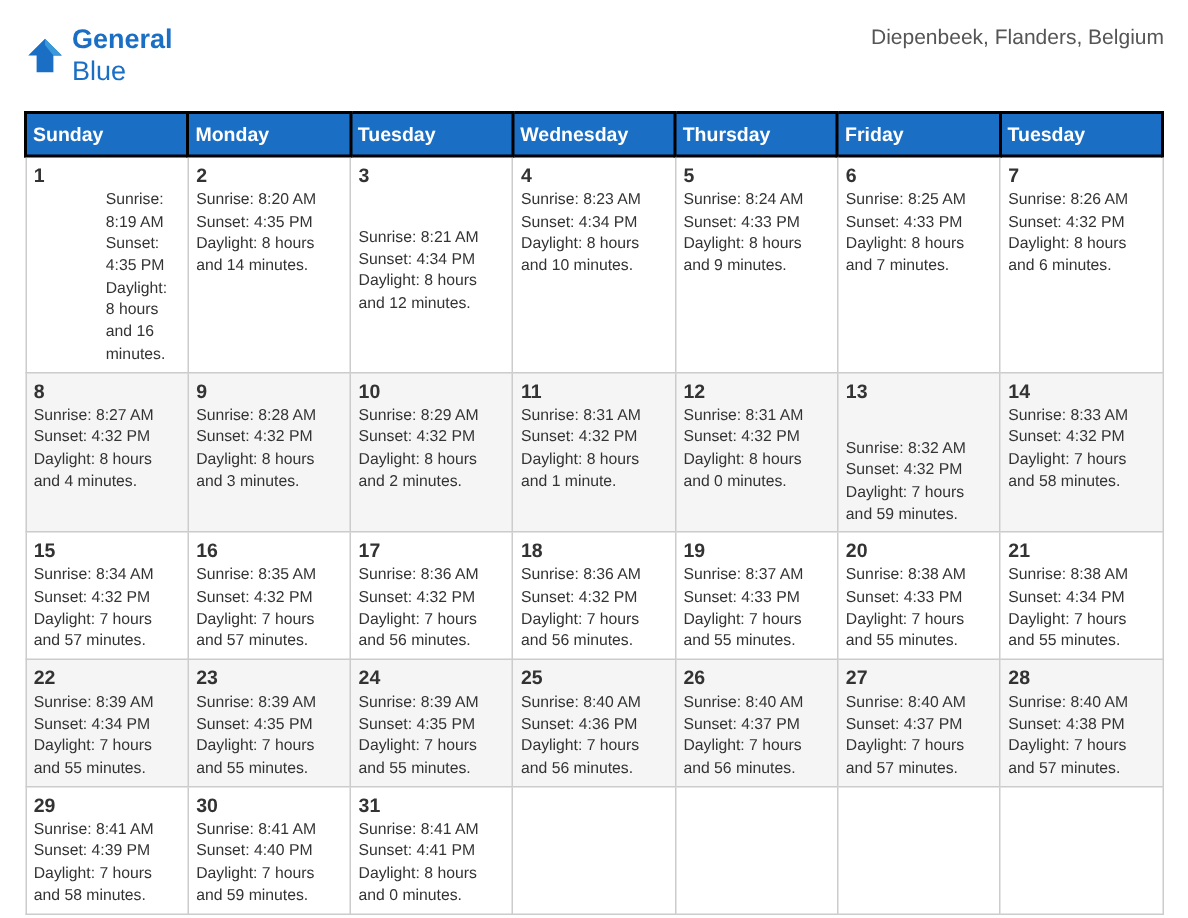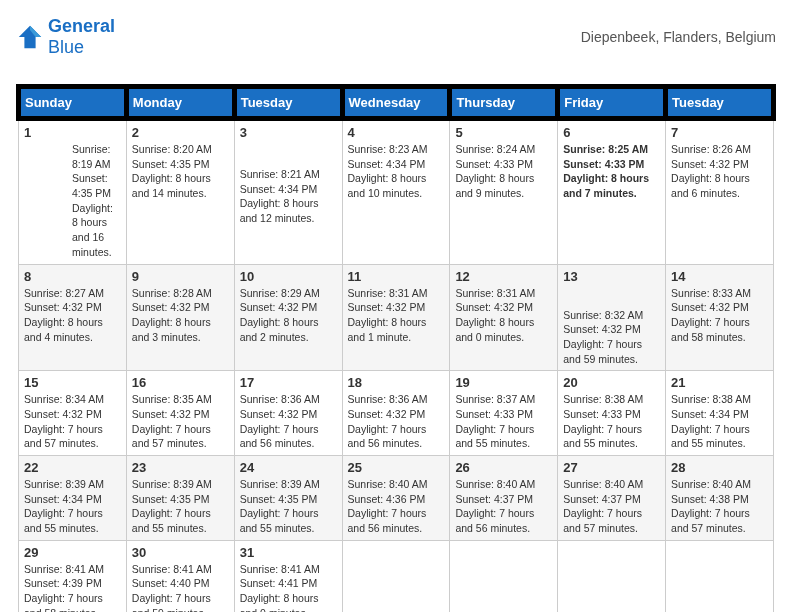--- a/index.html
+++ b/index.html
@@ -5,23 +5,23 @@
     * { box-sizing: border-box; margin: 0; padding: 0; }
     body {
       font-family: Arial, sans-serif;
       background: #fff;
       width: 792px;
       min-height: 612px;
       padding: 16px;
     }
     .header {
       display: flex;
-      align-items: center;
+      align-items: flex-start;
       justify-content: space-between;
-      margin-bottom: 26px;
+      margin-bottom: 16px;
     }
     .logo {
       display: flex;
       align-items: center;
       gap: 4px;
     }
     .logo-icon {
       width: 28px;
       height: 28px;
     }
@@ -42,21 +42,21 @@
       border-collapse: collapse;
       font-size: 11px;
     }
     .calendar thead tr th {
       background-color: #1a6fc4;
       color: #fff;
       padding: 6px 4px;
       text-align: left;
       font-size: 13px;
       font-weight: bold;
-      border: 5px solid #000000;
+      border: 2px solid #000000;
     }
     .calendar tbody tr td {
       vertical-align: top;
       border: 1px solid #ccc;
       padding: 4px 5px;
       width: calc(100% / 7);
       min-height: 80px;
       color: #333;
       background: #fff;
     }
@@ -140,21 +140,21 @@
         </td>
         <td>
           <div class="day-number">5</div>
           <div class="day-info" style="white-space: pre-line;">Sunrise: 8:24 AM
 Sunset: 4:33 PM
 Daylight: 8 hours
 and 9 minutes.</div>
         </td>
         <td>
           <div class="day-number">6</div>
-          <div class="day-info" style="white-space: pre-line; font-weight: bold;">Sunrise: 8:25 AM
+          <div class="day-info" style="white-space: pre-line;">Sunrise: 8:25 AM
 Sunset: 4:33 PM
 Daylight: 8 hours
 and 7 minutes.</div>
         </td>
         <td>
           <div class="day-number">7</div>
           <div class="day-info" style="white-space: pre-line;">Sunrise: 8:26 AM
 Sunset: 4:32 PM
 Daylight: 8 hours
 and 6 minutes.</div>

